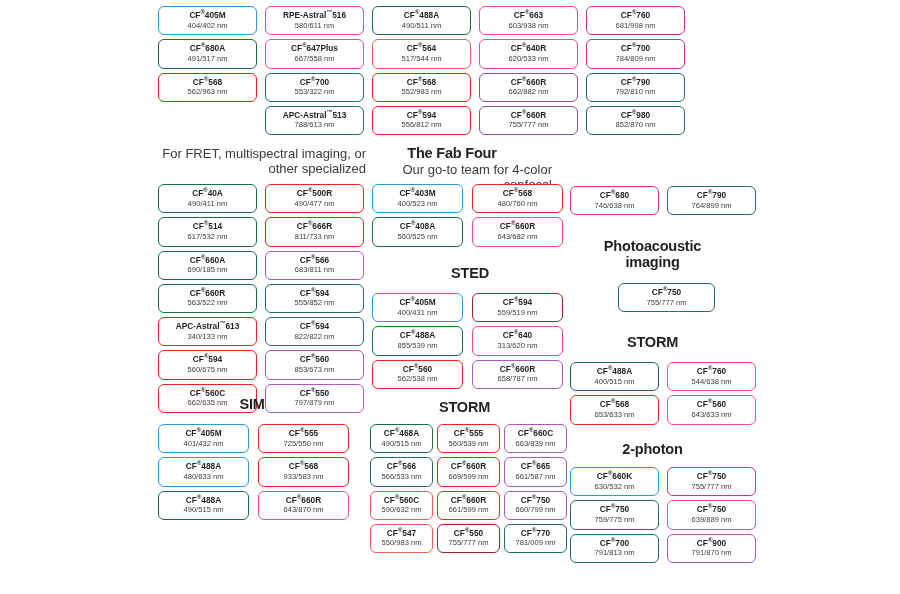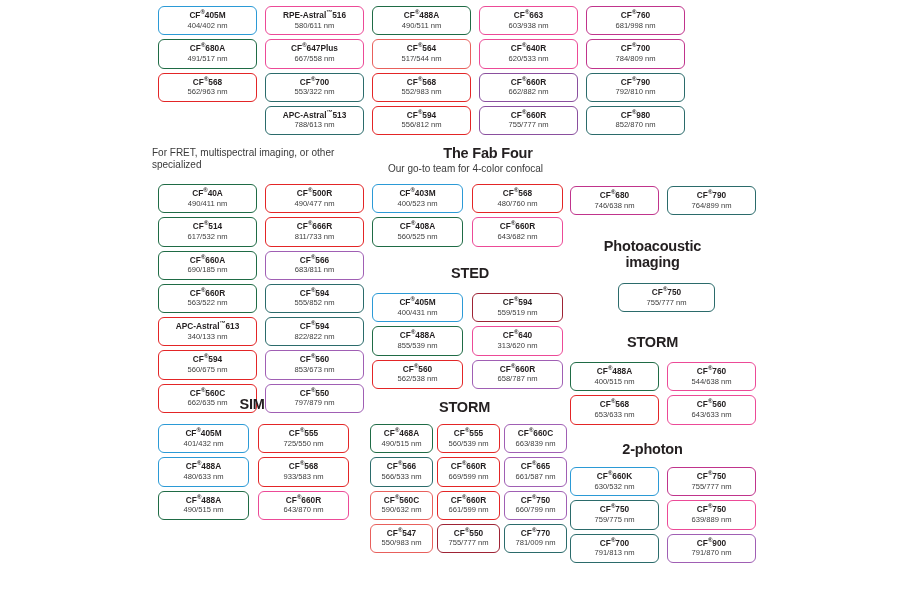--- a/index.html
+++ b/index.html
@@ -19,24 +19,24 @@
 
   .section-title {
     font-size: 14.5px;
     font-weight: bold;
     color: #231f20;
     text-align: center;
     letter-spacing: -0.2px;
     line-height: 1.12;
   }
   .section-subtitle {
-    font-size: 10px;
+    font-size: 13px;
     font-weight: normal;
     color: #3a3a3a;
-    text-align: left;
+    text-align: right;
     line-height: 1.15;
     margin-top: 2px;
   }
 
   .dye-grid { display: flex; gap: 8px; align-items: flex-start; }
   .dye-col  { display: flex; flex-direction: column; gap: 4px; }
 
   .dye-box {
     box-sizing: border-box;
     border: 1.3px solid #777;
@@ -220,21 +220,21 @@
           <div class="dye-wl">853/673 nm</div>
         </div>
         <div class="dye-box" style="border-color: rgb(160, 95, 180);">
           <div class="dye-name">CF<sup>®</sup>550</div>
           <div class="dye-wl">797/879 nm</div>
         </div>
       </div>
     </div>
   </div>
 
-<div class="abs" style="left:388px; top:145px; width:200px;">
+<div class="abs" style="left:352px; top:145px; width:200px;">
   <div class="section-title">The Fab Four</div>
   <div class="section-subtitle">Our go-to team for 4-color confocal</div>
 </div>
 <div class="abs" id="slot-fab-four" style="left:372px; top:184px;">
     <div class="dye-grid" style="gap: 9px;">
       <div class="dye-col" style="gap: 4px; width: 91px;">
         <div class="dye-box" style="border-color: rgb(43, 154, 214);">
           <div class="dye-name">CF<sup>®</sup>403M</div>
           <div class="dye-wl">400/523 nm</div>
         </div>

